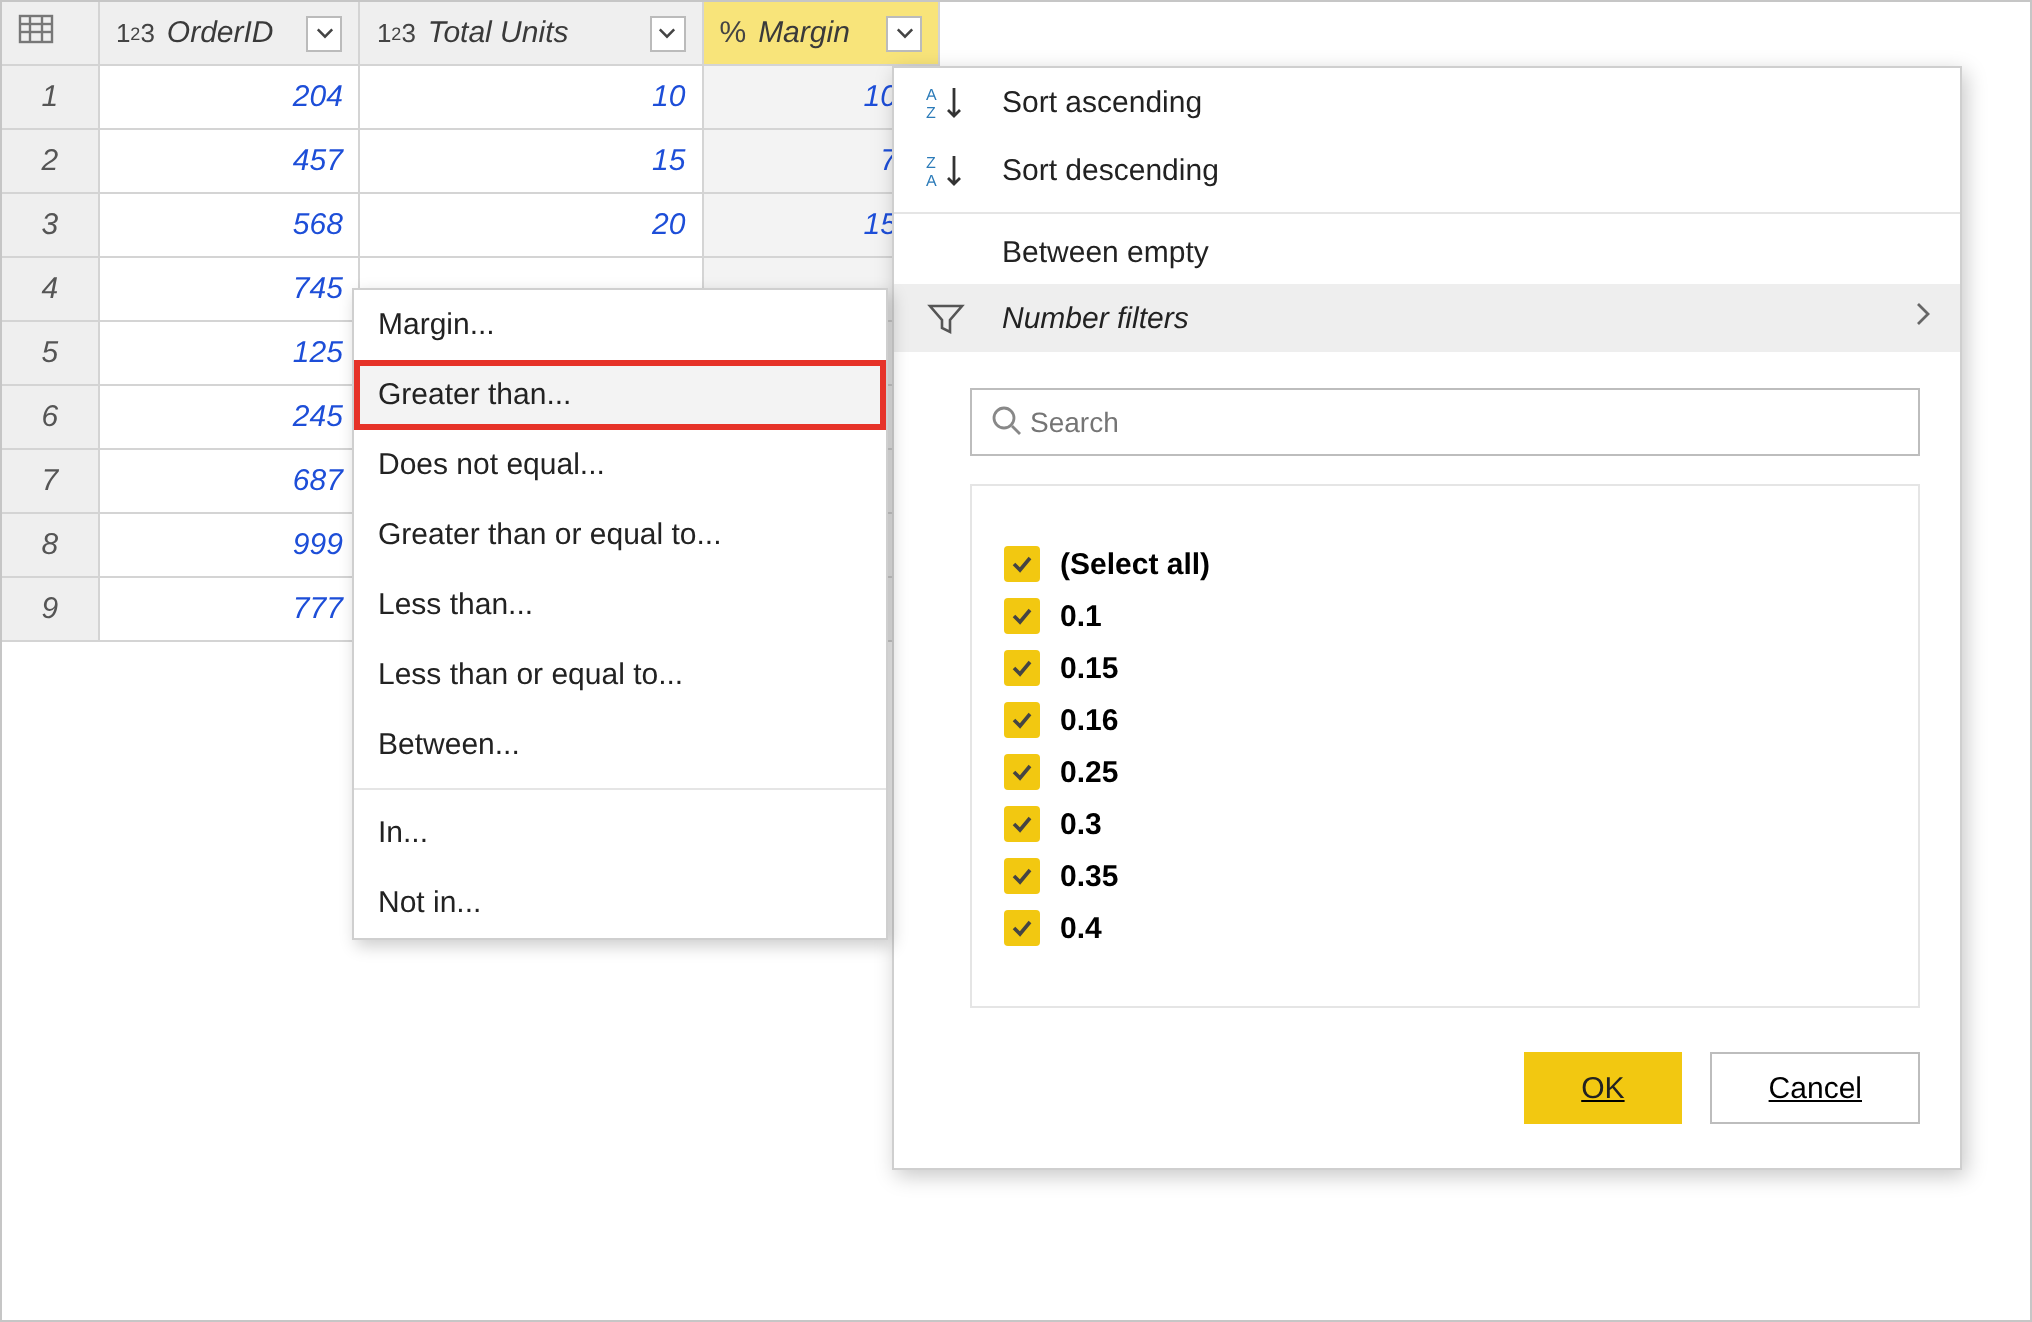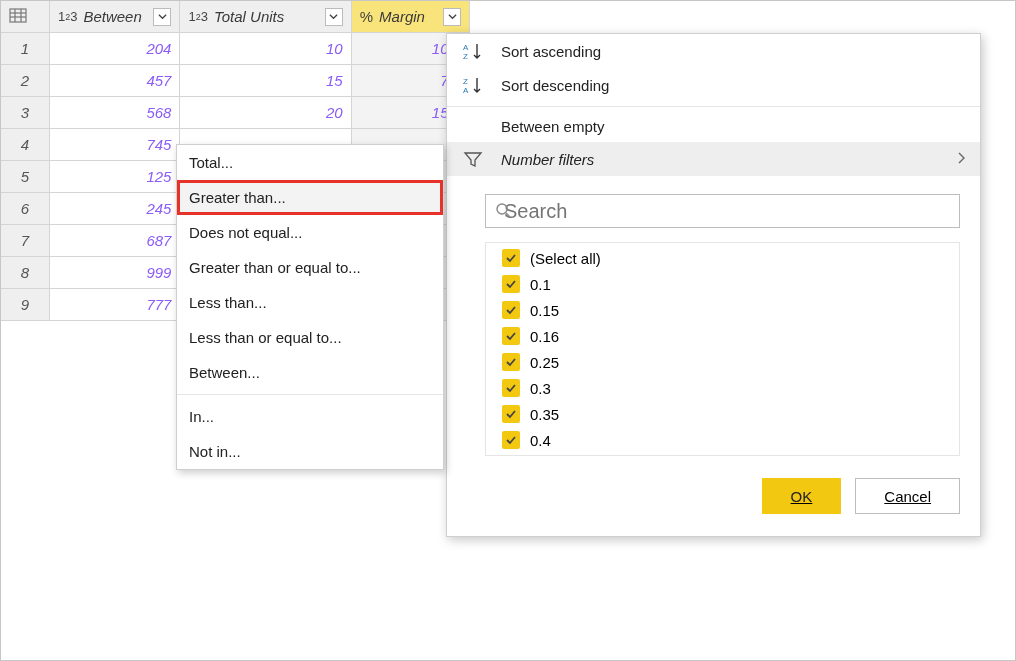--- a/index.html
+++ b/index.html
@@ -2,21 +2,21 @@
 <html><head>
   <meta charset="utf-8">
   <style>
     * { box-sizing: border-box; margin: 0; padding: 0; font-family: "Segoe UI", sans-serif; }
     body { width: 1016px; height: 661px; background: #fff; position: relative; font-size: 15px; overflow: hidden; }
     .table { border-collapse: collapse; width: 470px; }
     .table th, .table td { border: 1px solid #d4d4d4; height: 32px; padding: 0 8px; font-weight: 400; }
     .table th { background: #efefef; color: #3a3a3a; position: relative; text-align: left; }
     .table thead th.active { background: #f8e47a; }
     .table td.rownum { background: #efefef; text-align: center; color: #555; width: 48px; font-style: italic; }
-    .table td.val { text-align: right; color: #8b5cf6; font-style: italic; }
+    .table td.val { text-align: right; color: #1d4ed8; font-style: italic; }
     .table td.margincol { background: #f3f3f3; }
     .th-corner { width: 48px; text-align: center; }
     .th-content { display: flex; align-items: center; gap: 6px; height: 100%; }
     .th-label { flex: 1; font-style: italic; }
     .dropcaret { width: 18px; height: 18px; background: #fff; border: 1px solid #bbb; display: flex; align-items: center; justify-content: center; }
     .dropcaret svg { width: 9px; height: 9px; }
     .type-num { font-size: 13px; color: #444; display: inline-flex; align-items: center; }
     .type-num sup { font-size: 9px; }
     .type-pct { font-size: 15px; color: #444; }
 
@@ -36,26 +36,26 @@
       z-index: 4; padding-bottom: 22px;
     }
     .dropdown-panel .drow { display: flex; align-items: center; gap: 16px; padding: 7px 14px 7px 14px; cursor: pointer; color: #222; }
     .drow .drow-icon { width: 24px; display: flex; justify-content: center; }
     .drow.selected { background: #eeeeee; font-style: italic; }
     .drow .chev { margin-left: auto; }
     .dsep { height: 1px; background: #e5e5e5; margin: 4px 0; }
 
     .searchwrap { margin: 18px 20px 10px 38px; position: relative; }
     .searchwrap input {
-      width: 100%; height: 34px; border: 1px solid #bdbdbd; padding: 0 10px 0 18px;
-      font-size: 20px; color: #4d7c0f;
+      width: 100%; height: 34px; border: 1px solid #bdbdbd; padding: 0 10px 0 29px;
+      font-size: 14px; color: #4d7c0f;
     }
     .searchwrap .sicon { position: absolute; left: 10px; top: 8px; color: #888; }
 
-    .checklist { margin: 14px 20px 10px 38px; border: 1px solid #e5e5e5; padding: 2px 16px; }
+    .checklist { margin: 14px 20px 10px 38px; border: 1px solid #e5e5e5; padding: 26px 16px; font-weight: bold; }
     .checklist .crow { display: flex; align-items: center; gap: 10px; padding: 4px 0; cursor: pointer; }
     .checklist .cbox { width: 18px; height: 18px; background: #f2c811; border-radius: 2px; display: flex; align-items: center; justify-content: center; }
     .checklist .cbox svg { width: 12px; height: 12px; }
 
     .btnrow { display: flex; justify-content: flex-end; gap: 14px; margin: 22px 20px 0 20px; text-decoration: underline; }
     .btn { height: 36px; padding: 0 28px; border: 1px solid #bdbdbd; background: #fff; font-size: 15px; cursor: pointer; }
     .btn.primary { background: #f2c811; border-color: #f2c811; color: #222; }
 
     .outerframe { position: absolute; inset: 0; border: 1px solid #c6c6c6; pointer-events: none; }
   </style>
@@ -74,21 +74,21 @@
                 <line x1="1" y1="9" x2="17" y2="9"></line>
                 <line x1="6" y1="1" x2="6" y2="14"></line>
                 <line x1="12" y1="1" x2="12" y2="14"></line>
               </g>
             </svg>
         </span>
       </th>
       <th style="width:128px">
         <div class="th-content">
           <span class="type-num">1<sup>2</sup>3</span>
-          <span class="th-label">Between</span>
+          <span class="th-label">OrderID</span>
           <span class="dropcaret">
               <svg viewBox="0 0 10 10">
                 <path d="M1 3 L5 7 L9 3" stroke="#444" stroke-width="1.4" fill="none"></path>
               </svg>
             </span>
         </div>
       </th>
       <th style="width:168px">
         <div class="th-content">
           <span class="type-num">1<sup>2</sup>3</span>
@@ -165,21 +165,21 @@
       <tr>
         <td class="rownum">9</td>
         <td class="val">777</td>
         <td class="val"></td>
         <td class="val margincol"></td>
       </tr>
     </tbody>
 </table>
 
 <div class="submenu-nf">
-  <div class="mitem"><span>Total...</span></div>
+  <div class="mitem"><span>Margin...</span></div>
   <div class="mitem hover highlight"><span>Greater than...</span></div>
   <div class="mitem"><span>Does not equal...</span></div>
   <div class="mitem"><span>Greater than or equal to...</span></div>
   <div class="mitem"><span>Less than...</span></div>
   <div class="mitem"><span>Less than or equal to...</span></div>
   <div class="mitem"><span>Between...</span></div>
   <div class="sep"></div>
   <div class="mitem"><span>In...</span></div>
   <div class="mitem"><span>Not in...</span></div>
 </div>

